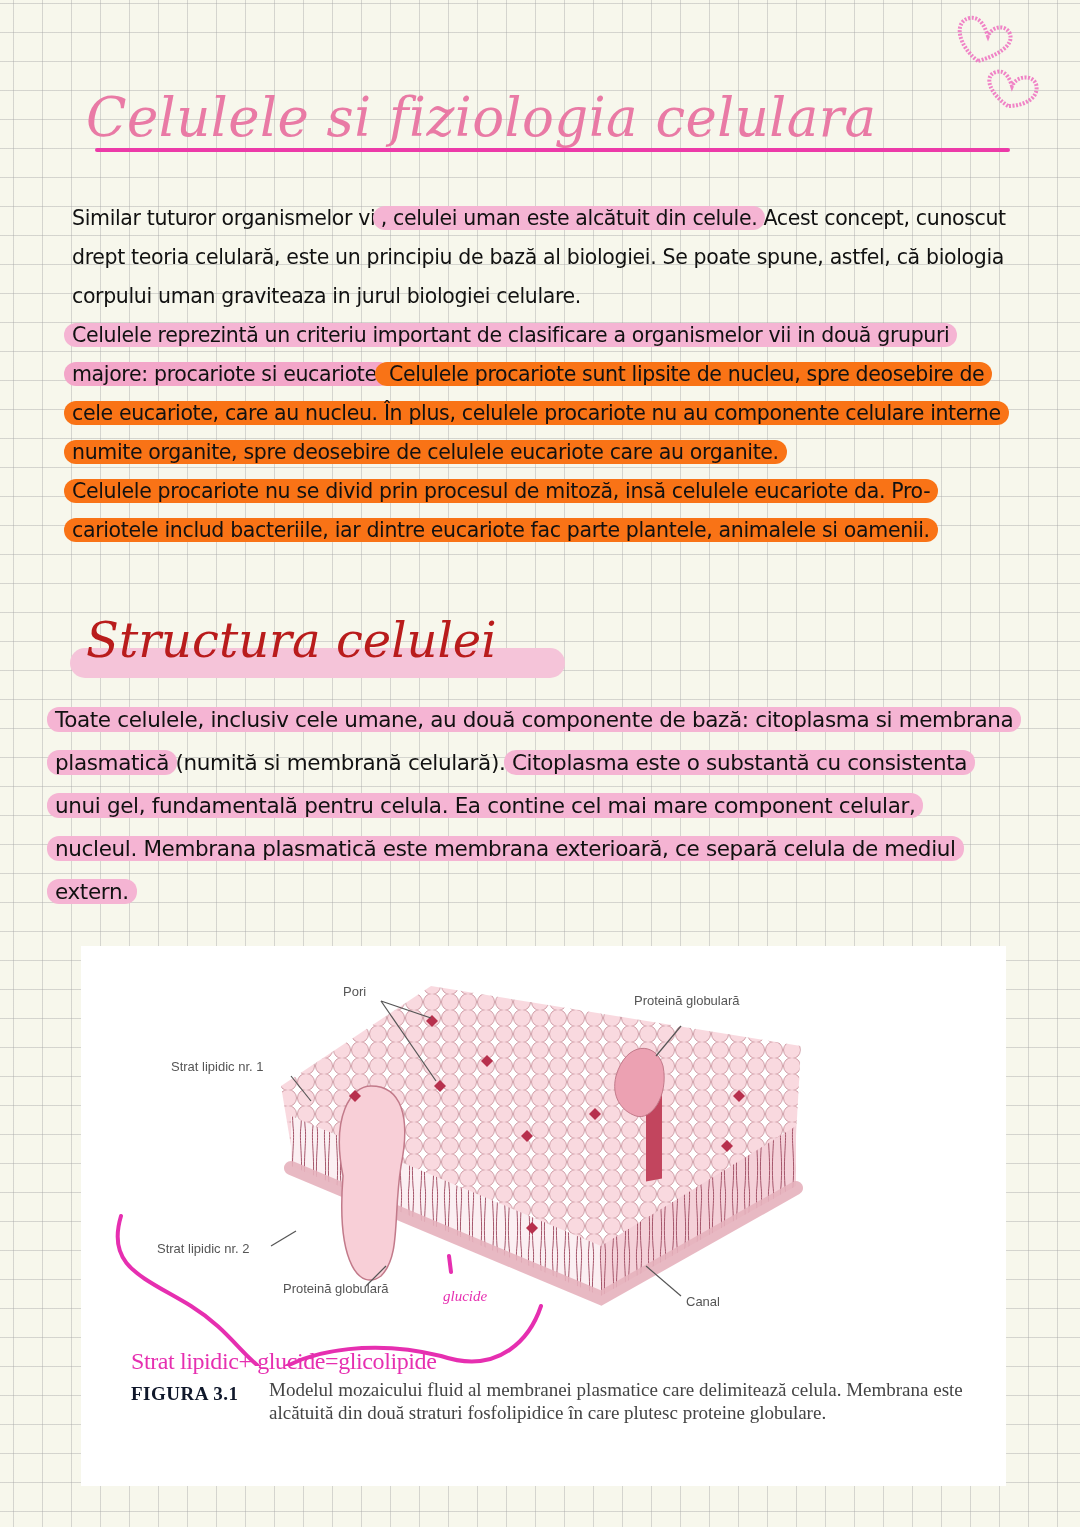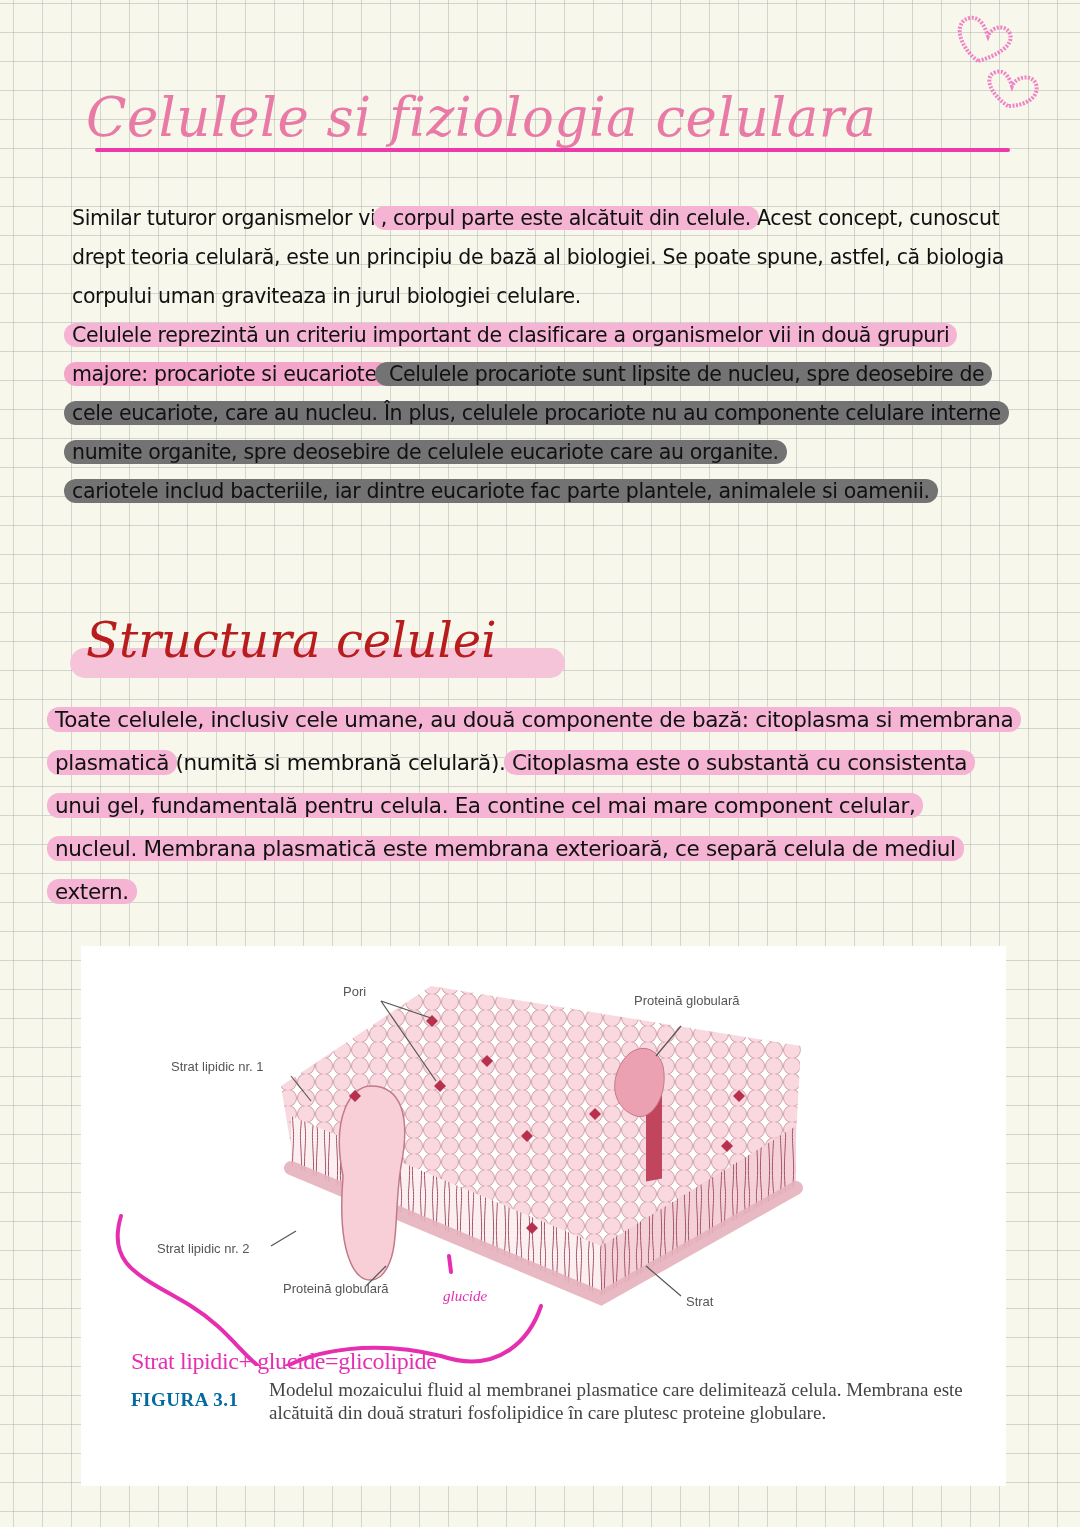--- a/index.html
+++ b/index.html
@@ -27,21 +27,21 @@
   .hearts { position: absolute; left: 948px; top: 6px; width: 110px; height: 110px; }
   .para {
     position: absolute; left: 72px; width: 990px;
     font-size: 20.5px; line-height: 39px; letter-spacing: -0.35px;
   }
   .para .ln { display: block; white-space: nowrap; height: 39px; }
   .hl {
     background: #f5b4d3; border-radius: 12px; padding: 0 8px; margin: 0 -8px;
   }
   .hl-strong { background: #f3a6c9; }
-  .hl-soft { background: #737373; }
+  .hl-soft { background: #f97316; }
   .subtitle-wrap { position: absolute; left: 70px; top: 612px; }
   .subtitle-bg {
     position: absolute; left: 0; top: 36px; width: 495px; height: 30px;
     background: #f5c4d9; border-radius: 15px;
   }
   .subtitle {
     position: relative; font-family: "DejaVu Serif", serif; font-style: italic;
     font-size: 48px; color: #b91c1c; padding-left: 16px; white-space: nowrap;
   }
   .figure-box {
@@ -54,44 +54,45 @@
     font-size: 13px; color: #555; white-space: nowrap;
   }
   .handnote {
     position: absolute; font-family: Liberation Serif, serif;
     color: #e62fb0; white-space: nowrap;
   }
   .caption {
     position: absolute; left: 50px; top: 432px; width: 860px;
     font-family: "Liberation Serif", serif; font-size: 19px; line-height: 23px; color: #444;
   }
-  .caption .fig-num { position: absolute; left: 0; top: 10px; font-weight: bold; color: #0369a1; letter-spacing: 0.5px; }
+  .caption .fig-num { position: absolute; left: 0; top: 4px; font-weight: bold; color: #0f172a; letter-spacing: 0.5px; }
   .caption .fig-text { margin-left: 138px; display: block; }
 </style>
 </head>
 <body>
 
 <div class="title">Celulele si fiziologia celulara</div>
 <div class="title-underline"></div>
 
 <svg class="hearts" viewBox="0 0 110 110">
   <path d="M30 55 C10 40 5 15 22 12 C34 10 38 25 40 30 C44 20 58 18 62 28 C66 40 48 50 30 55 Z" fill="none" stroke="#ee6fbf" stroke-width="4" stroke-dasharray="2 1.5" opacity="0.85"></path>
   <path d="M60 100 C42 88 35 70 48 66 C58 63 62 74 64 80 C68 70 84 68 88 78 C92 92 76 100 60 100 Z" fill="none" stroke="#ee6fbf" stroke-width="4" stroke-dasharray="2 1.5" opacity="0.85"></path>
 </svg>
 
 <div class="para" style="top:199px;">
   <span class="ln">
-    <span>Similar tuturor organismelor vii</span><span class="hl">, corpul parte este alcătuit din celule.</span><span> Acest concept, cunoscut</span>
+    <span>Similar tuturor organismelor vii</span><span class="hl">, celulei uman este alcătuit din celule.</span><span> Acest concept, cunoscut</span>
   </span>
   <span class="ln"><span>drept teoria celulară, este un principiu de bază al biologiei. Se poate spune, astfel, că biologia</span></span>
   <span class="ln"><span>corpului uman graviteaza in jurul biologiei celulare.</span></span>
   <span class="ln"><span class="hl">Celulele reprezintă un criteriu important de clasificare a organismelor vii in două grupuri</span></span>
   <span class="ln"><span class="hl hl-strong">majore: procariote si eucariote.</span><span class="hl hl-soft"> Celulele procariote sunt lipsite de nucleu, spre deosebire de</span></span>
   <span class="ln"><span class="hl hl-soft">cele eucariote, care au nucleu. În plus, celulele procariote nu au componente celulare interne</span></span>
   <span class="ln"><span class="hl hl-soft">numite organite, spre deosebire de celulele eucariote care au organite.</span></span>
+  <span class="ln"><span class="hl hl-soft">Celulele procariote nu se divid prin procesul de mitoză, insă celulele eucariote da. Pro-</span></span>
   <span class="ln"><span class="hl hl-soft">cariotele includ bacteriile, iar dintre eucariote fac parte plantele, animalele si oamenii.</span></span>
 </div>
 
 <div class="subtitle-wrap">
   <div class="subtitle-bg"></div>
   <div class="subtitle">Structura celulei</div>
 </div>
 
 <div class="para" style="top:698px; left:55px; font-size:21.5px; line-height:43px;">
   <span class="ln" style="height:43px"><span class="hl">Toate celulele, inclusiv cele umane, au două componente de bază: citoplasma si membrana</span></span>
@@ -152,21 +153,21 @@
 
     <path d="M40 270 C25 320 60 330 110 360 C150 385 160 410 190 430 M190 430 C230 400 300 395 360 410 C420 430 450 390 460 360" stroke="#e62fb0" stroke-width="4" fill="none" stroke-linecap="round"></path>
     <path d="M368 310 L370 326" stroke="#e62fb0" stroke-width="4" stroke-linecap="round"></path>
   </svg>
 
   <span class="fig-label" style="left:262px;top:38px;">Pori</span>
   <span class="fig-label" style="left:553px;top:47px;">Proteină globulară</span>
   <span class="fig-label" style="left:90px;top:113px;">Strat lipidic nr. 1</span>
   <span class="fig-label" style="left:76px;top:295px;">Strat lipidic nr. 2</span>
   <span class="fig-label" style="left:202px;top:335px;">Proteină globulară</span>
-  <span class="fig-label" style="left:605px;top:348px;">Strat</span>
+  <span class="fig-label" style="left:605px;top:348px;">Canal</span>
 
   <span class="handnote" style="left:362px;top:342px;font-size:15px;font-style:italic;">glucide</span>
   <span class="handnote" style="left:50px;top:402px;font-size:24px;letter-spacing:-0.4px;">Strat lipidic+ glucide=glicolipide</span>
 
   <div class="caption">
     <span class="fig-num">FIGURA 3.1</span>
     <span class="fig-text">Modelul mozaicului fluid al membranei plasmatice care delimitează celula. Membrana este alcătuită din două straturi fosfolipidice în care plutesc proteine globulare.</span>
   </div>
 </div>
 

